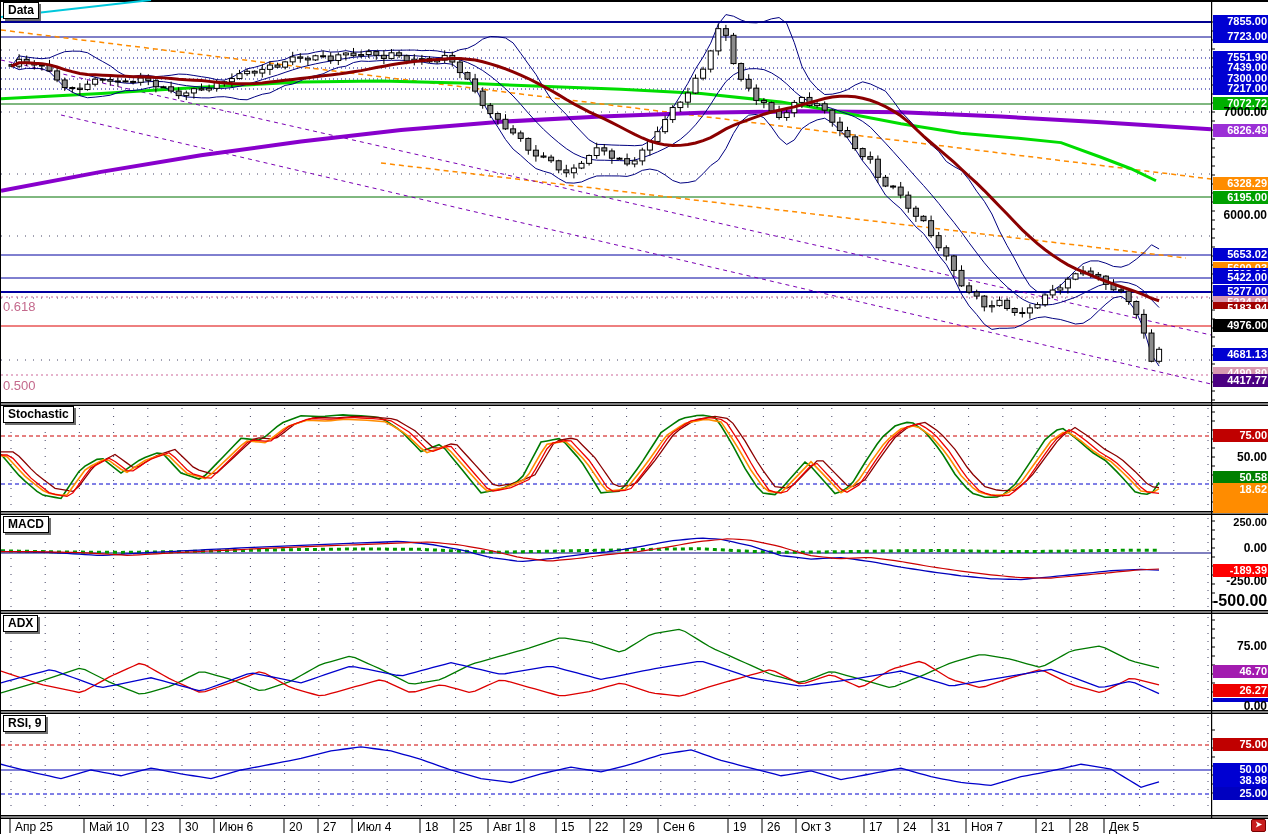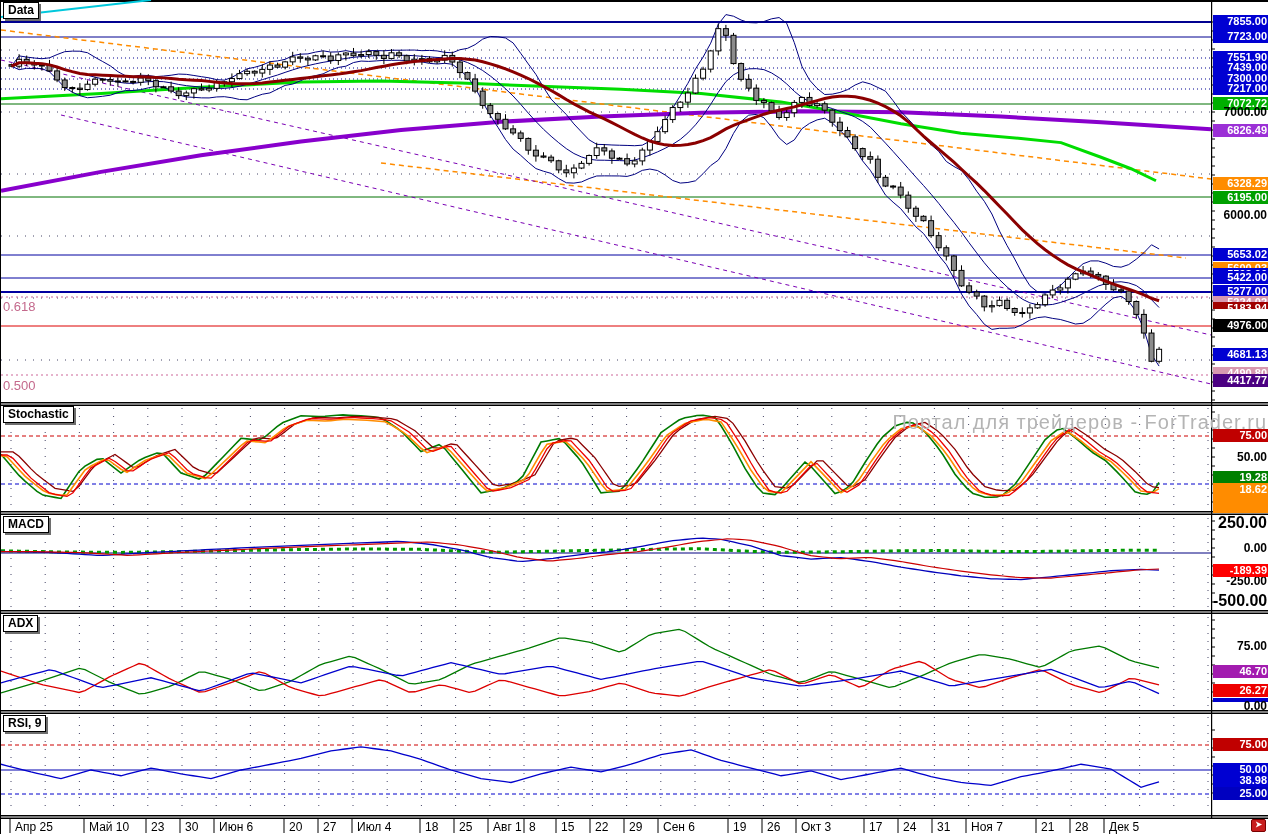--- a/index.html
+++ b/index.html
@@ -631,21 +631,20 @@
       <line x1="795" y1="819" x2="795" y2="833" stroke="#000" stroke-width="1"></line>
       <line x1="863" y1="819" x2="863" y2="833" stroke="#000" stroke-width="1"></line>
       <line x1="897" y1="819" x2="897" y2="833" stroke="#000" stroke-width="1"></line>
       <line x1="931" y1="819" x2="931" y2="833" stroke="#000" stroke-width="1"></line>
       <line x1="965" y1="819" x2="965" y2="833" stroke="#000" stroke-width="1"></line>
       <line x1="1035" y1="819" x2="1035" y2="833" stroke="#000" stroke-width="1"></line>
       <line x1="1069" y1="819" x2="1069" y2="833" stroke="#000" stroke-width="1"></line>
       <line x1="1103" y1="819" x2="1103" y2="833" stroke="#000" stroke-width="1"></line>
     </svg>
 
-  <div id="wm">Портал для трейдеров - ForTrader.ru</div>
 
   <div class="title" style="left:2px;top:2px;">Data</div>
   <div class="title" style="left:2px;top:406px;">Stochastic</div>
   <div class="title" style="left:2px;top:516px;">MACD</div>
   <div class="title" style="left:2px;top:615px;">ADX</div>
   <div class="title" style="left:2px;top:715px;">RSI, 9</div>
 
   <div id="labels">
       <div class="lbl" style="top: 15px; height: 28px; background: rgb(0, 0, 210); color: rgb(255, 255, 255);">7855.00</div>
       <div class="lbl" style="top: 30px; height: 13px; background: rgb(0, 0, 210); color: rgb(255, 255, 255);">7723.00</div>
@@ -665,23 +664,23 @@
       <div class="lbl" style="top: 271px; height: 13px; background: rgb(0, 0, 210); color: rgb(255, 255, 255);">5422.00</div>
       <div class="lbl" style="top: 285px; height: 13px; background: rgb(0, 0, 210); color: rgb(255, 255, 255);">5277.00</div>
       <div class="lbl" style="top: 296px; height: 7px; background: rgb(216, 152, 176); color: rgb(255, 255, 255);">5224.02</div>
       <div class="lbl" style="top: 302px; height: 7px; background: rgb(160, 0, 0); color: rgb(255, 255, 255);">5183.94</div>
       <div class="lbl" style="top: 319px; height: 13px; background: rgb(0, 0, 0); color: rgb(255, 255, 255);">4976.00</div>
       <div class="lbl" style="top: 348px; height: 13px; background: rgb(0, 0, 210); color: rgb(255, 255, 255);">4681.13</div>
       <div class="lbl" style="top: 367px; height: 9px; background: rgb(216, 152, 176); color: rgb(255, 255, 255);">4490.80</div>
       <div class="lbl" style="top: 374px; height: 13px; background: rgb(75, 0, 130); color: rgb(255, 255, 255);">4417.77</div>
       <div class="lbl" style="top: 429px; height: 13px; background: rgb(192, 0, 0); color: rgb(255, 255, 255);">75.00</div>
       <div class="lbl" style="top: 451px; height: 13px; color: rgb(0, 0, 0); font-size: 12px;">50.00</div>
-      <div class="lbl" style="top: 471px; height: 13px; background: rgb(0, 128, 0); color: rgb(255, 255, 255);">19.28</div>
+      <div class="lbl" style="top: 471px; height: 13px; background: rgb(0, 128, 0); color: rgb(255, 255, 255);">50.58</div>
       <div class="lbl" style="top: 483px; height: 30px; background: rgb(255, 140, 0); color: rgb(255, 255, 255);">18.62</div>
-      <div class="lbl" style="top: 516px; height: 13px; color: rgb(0, 0, 0); font-size: 16px;">250.00</div>
+      <div class="lbl" style="top: 516px; height: 13px; color: rgb(0, 0, 0); font-size: 11px;">250.00</div>
       <div class="lbl" style="top: 542px; height: 13px; color: rgb(0, 0, 0); font-size: 12px;">0.00</div>
       <div class="lbl" style="top: 575px; height: 13px; color: rgb(0, 0, 0); font-size: 12px;">-250.00</div>
       <div class="lbl" style="top: 564px; height: 13px; background: rgb(255, 0, 0); color: rgb(255, 255, 255);">-189.39</div>
       <div class="lbl" style="top: 594px; height: 13px; color: rgb(0, 0, 0); font-size: 16px;">-500.00</div>
       <div class="lbl" style="top: 640px; height: 13px; color: rgb(0, 0, 0); font-size: 12px;">75.00</div>
       <div class="lbl" style="top: 665px; height: 13px; background: #a21caf; color: rgb(255, 255, 255);">46.70</div>
       <div class="lbl" style="top: 684px; height: 13px; background: rgb(238, 0, 0); color: rgb(255, 255, 255);">26.27</div>
       <div class="lbl" style="top: 698px; height: 4px; background: rgb(0, 0, 204); color: rgb(255, 255, 255);"></div>
       <div class="lbl" style="top: 700px; height: 13px; color: rgb(0, 0, 0); font-size: 12px;">0.00</div>
       <div class="lbl" style="top: 738px; height: 13px; background: rgb(192, 0, 0); color: rgb(255, 255, 255);">75.00</div>

